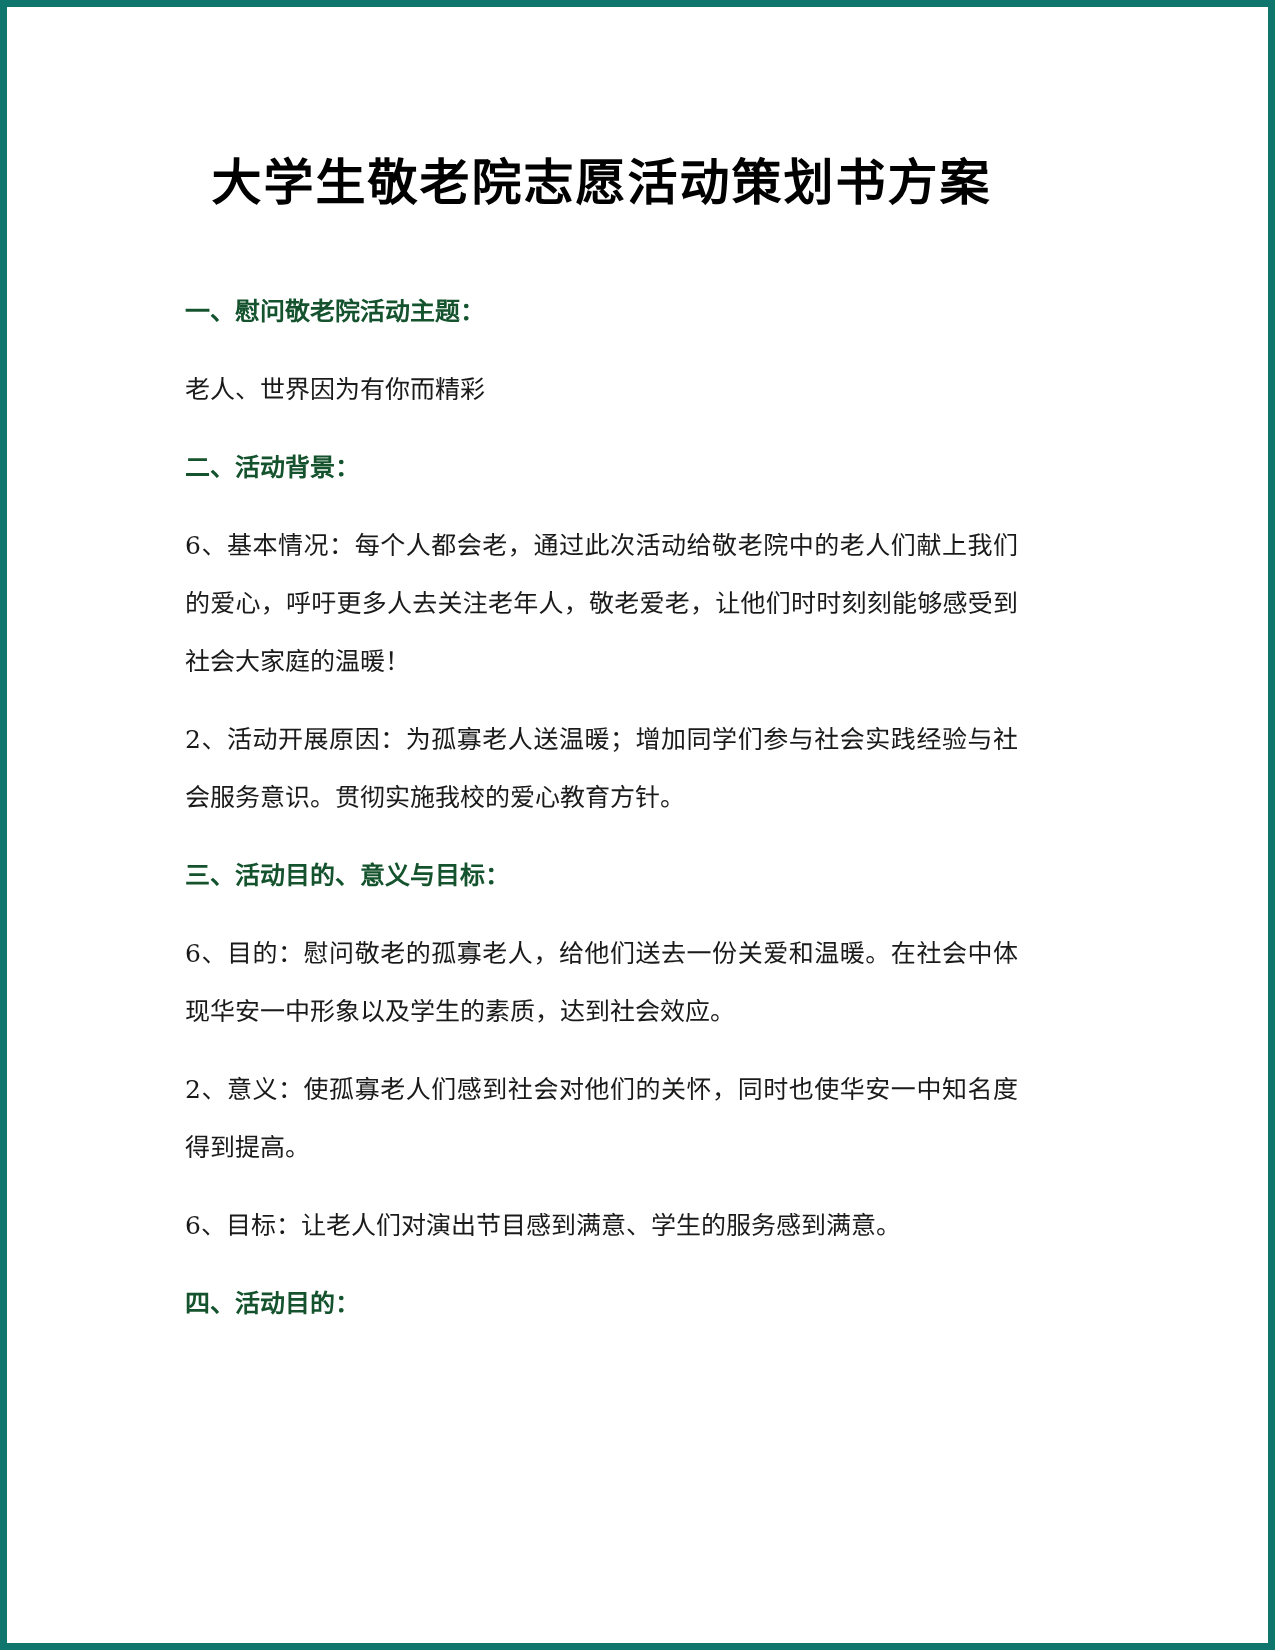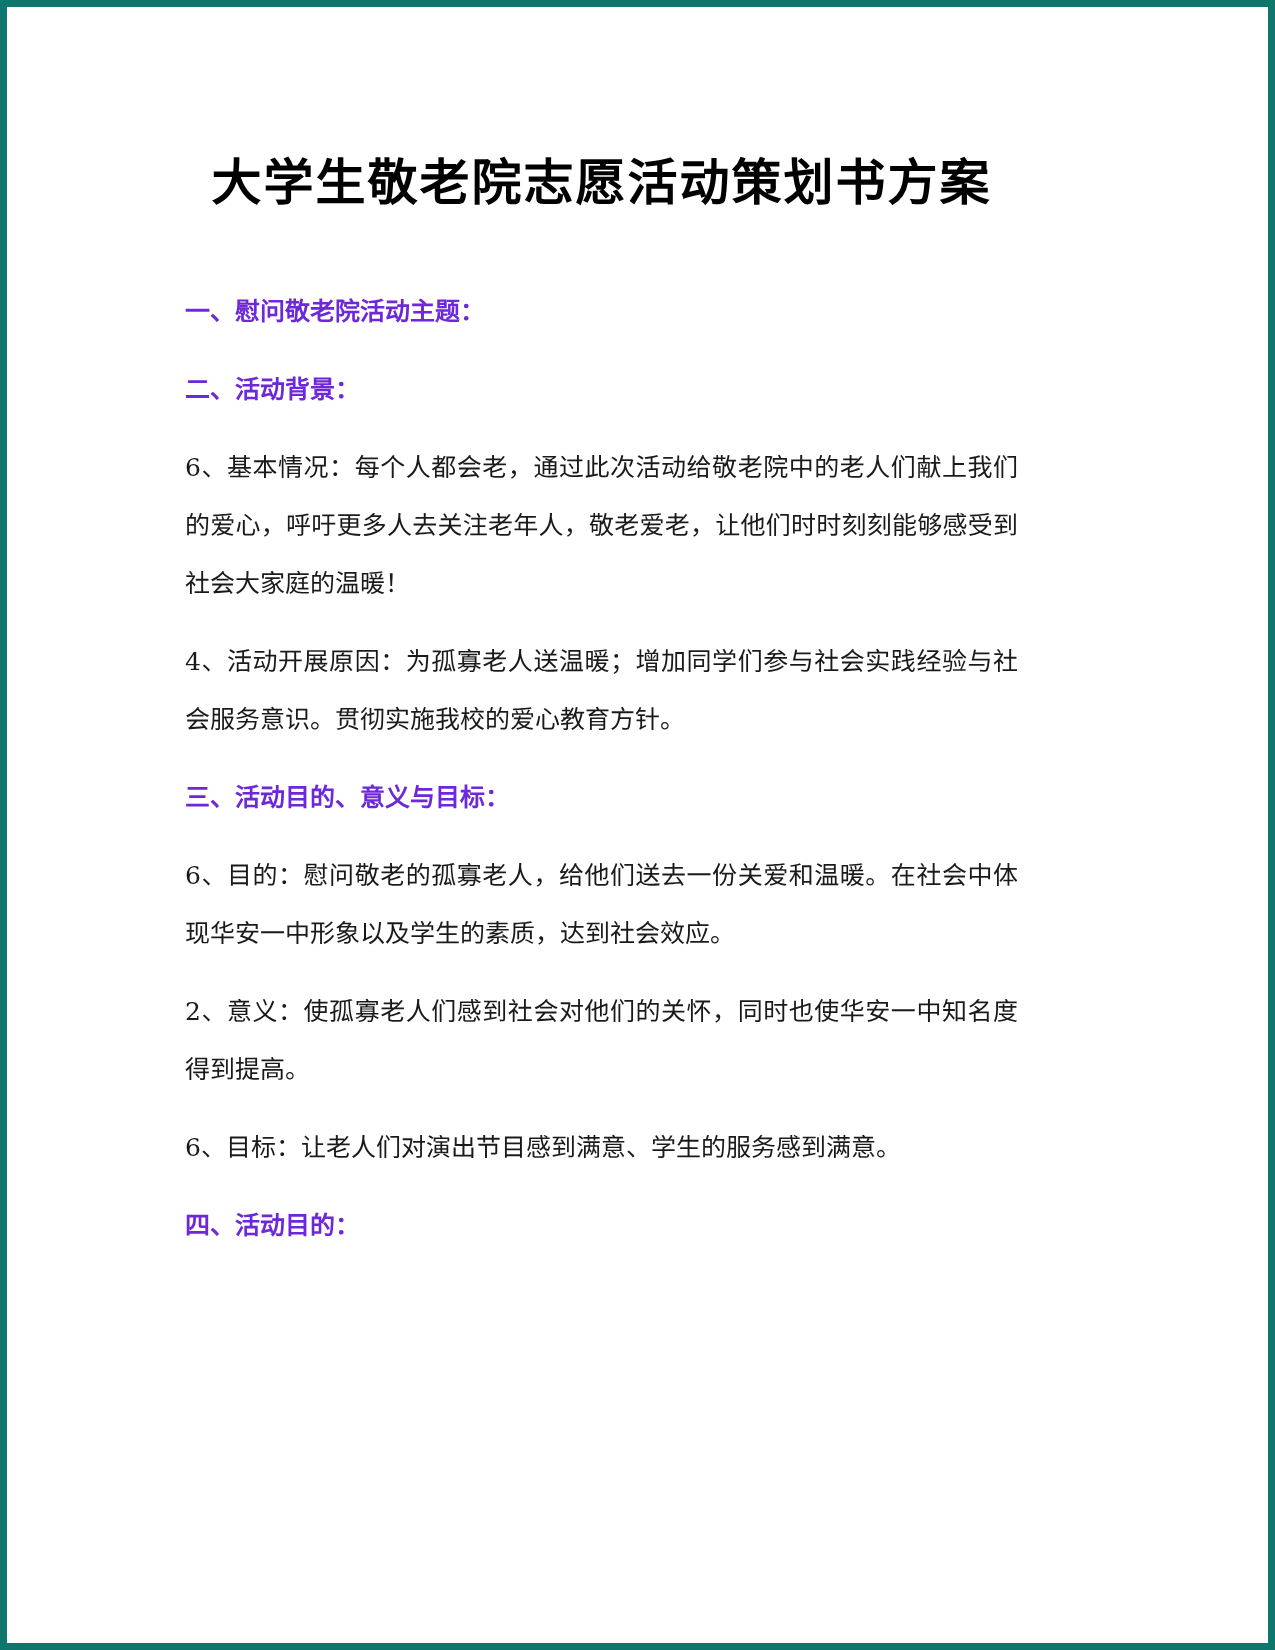--- a/index.html
+++ b/index.html
@@ -40,21 +40,21 @@
     text-align: left;
     margin: 0 0 44px 0;
     color: #000000;
   }
   .sec-heading {
     font-family: "DejaVu Sans", "Liberation Sans", sans-serif;
     font-weight: bold;
     font-size: 25px;
     line-height: 58px;
     margin: 0 0 20px 0;
-    color: #6d28d9;
+    color: #14532d;
   }
   .body-para {
     font-family: "DejaVu Serif", "Liberation Serif", serif;
     font-weight: normal;
     font-size: 25px;
     line-height: 58px;
     margin: 0 0 20px 0;
     text-align: justify;
     color: #1a1a1a;
   }
@@ -62,24 +62,25 @@
 </head>
 <body>
 
 <div class="page">
   <div class="content">
 
     <h1 class="doc-title">大学生敬老院志愿活动策划书方案</h1>
 
 
     <h3 class="sec-heading">一、慰问敬老院活动主题：</h3>
+    <p class="body-para">老人、世界因为有你而精彩</p>
 
     <h3 class="sec-heading">二、活动背景：</h3>
     <p class="body-para">6、基本情况：每个人都会老，通过此次活动给敬老院中的老人们献上我们的爱心，呼吁更多人去关注老年人，敬老爱老，让他们时时刻刻能够感受到社会大家庭的温暖！</p>
-    <p class="body-para">4、活动开展原因：为孤寡老人送温暖；增加同学们参与社会实践经验与社会服务意识。贯彻实施我校的爱心教育方针。</p>
+    <p class="body-para">2、活动开展原因：为孤寡老人送温暖；增加同学们参与社会实践经验与社会服务意识。贯彻实施我校的爱心教育方针。</p>
 
     <h3 class="sec-heading">三、活动目的、意义与目标：</h3>
     <p class="body-para">6、目的：慰问敬老的孤寡老人，给他们送去一份关爱和温暖。在社会中体现华安一中形象以及学生的素质，达到社会效应。</p>
     <p class="body-para">2、意义：使孤寡老人们感到社会对他们的关怀，同时也使华安一中知名度得到提高。</p>
     <p class="body-para">6、目标：让老人们对演出节目感到满意、学生的服务感到满意。</p>
 
     <h3 class="sec-heading">四、活动目的：</h3>
 
   </div>
 </div>

